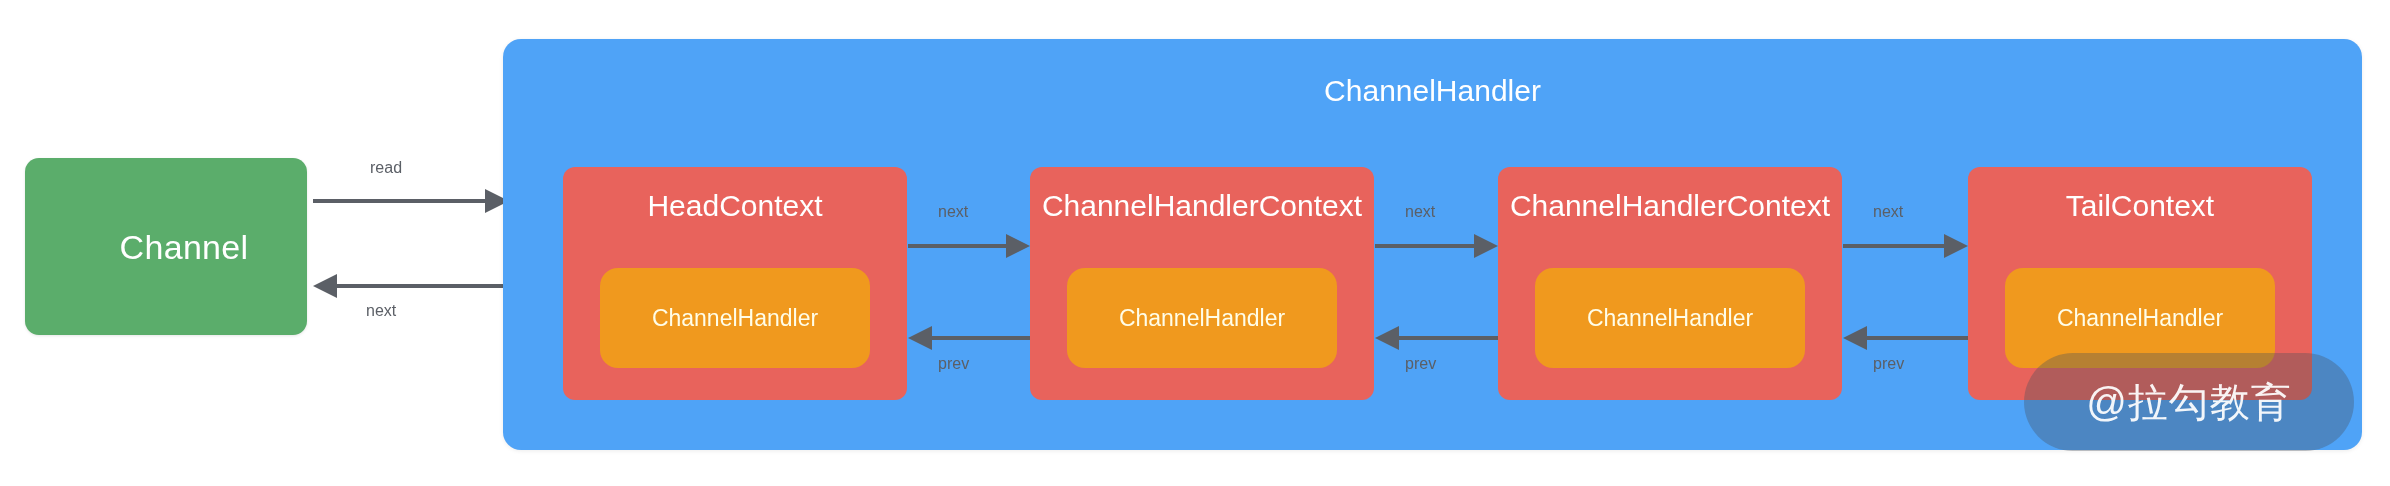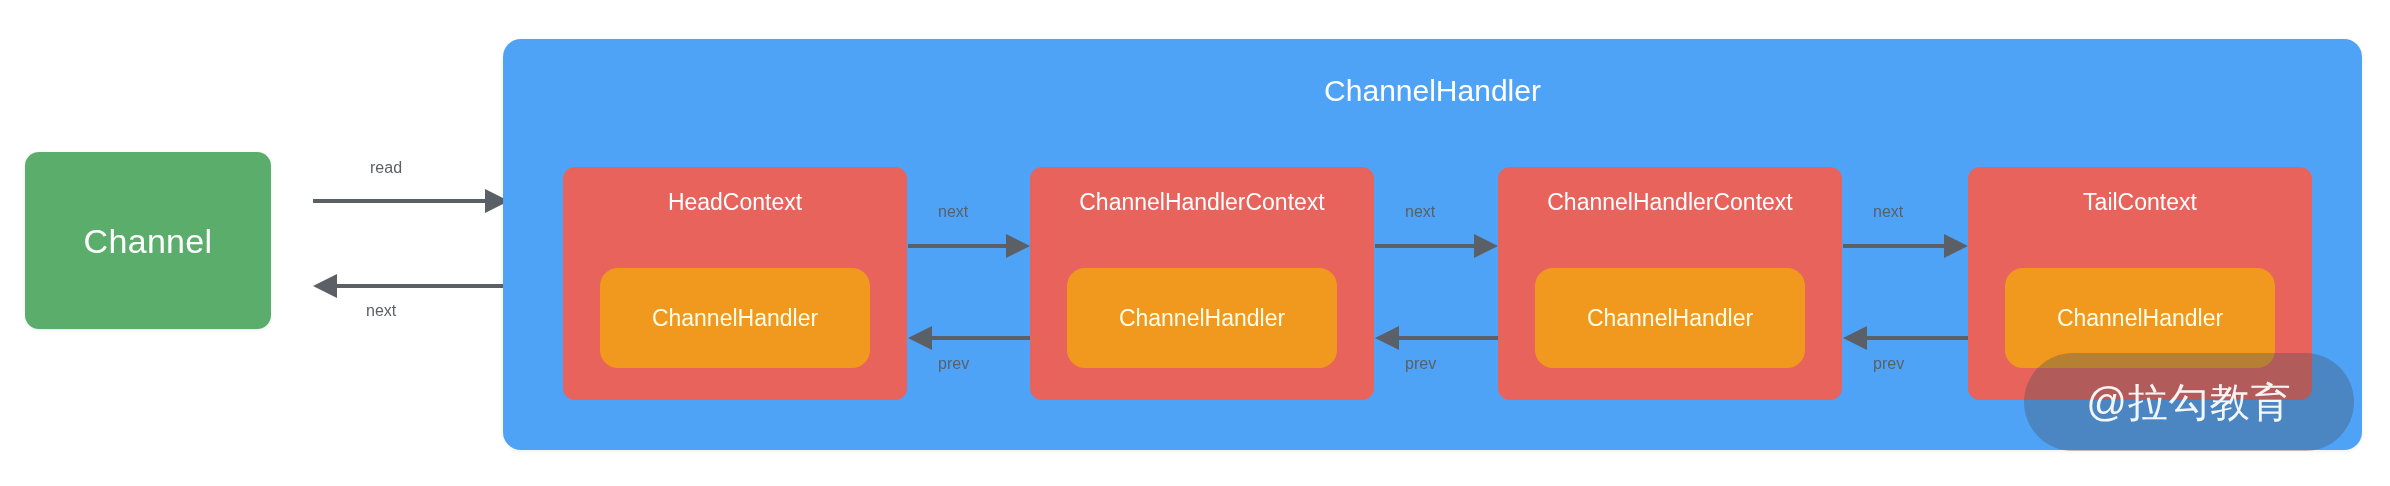--- a/index.html
+++ b/index.html
@@ -15,29 +15,30 @@
     width: 2390px;
     height: 486px;
     background: #ffffff;
     overflow: hidden;
   }
 
   
   .channel-box {
     position: absolute;
     left: 25px;
-    top: 152px;
+    top: 158px;
     width: 246px;
     height: 177px;
     background: #5bad6b;
     border-radius: 14px;
     box-shadow: 0 1px 3px rgba(0,0,0,0.10);
     display: flex;
     align-items: center;
     justify-content: center;
+    padding-left: 36px;
   }
   .channel-label {
     color: #ffffff;
     font-size: 34px;
     letter-spacing: 0.3px;
     line-height: 1;
   }
 
   
   .pipeline-box {
@@ -70,21 +71,21 @@
     background: #e8635c;
     border-radius: 12px;
   }
   .ctx-title {
     position: absolute;
     left: 0;
     top: 24px;
     width: 100%;
     text-align: center;
     color: #ffffff;
-    font-size: 23px;
+    font-size: 30px;
     line-height: 1;
     white-space: nowrap;
   }
   .handler-box {
     position: absolute;
     left: 37px;
     top: 101px;
     width: 270px;
     height: 100px;
     background: #f0991e;

